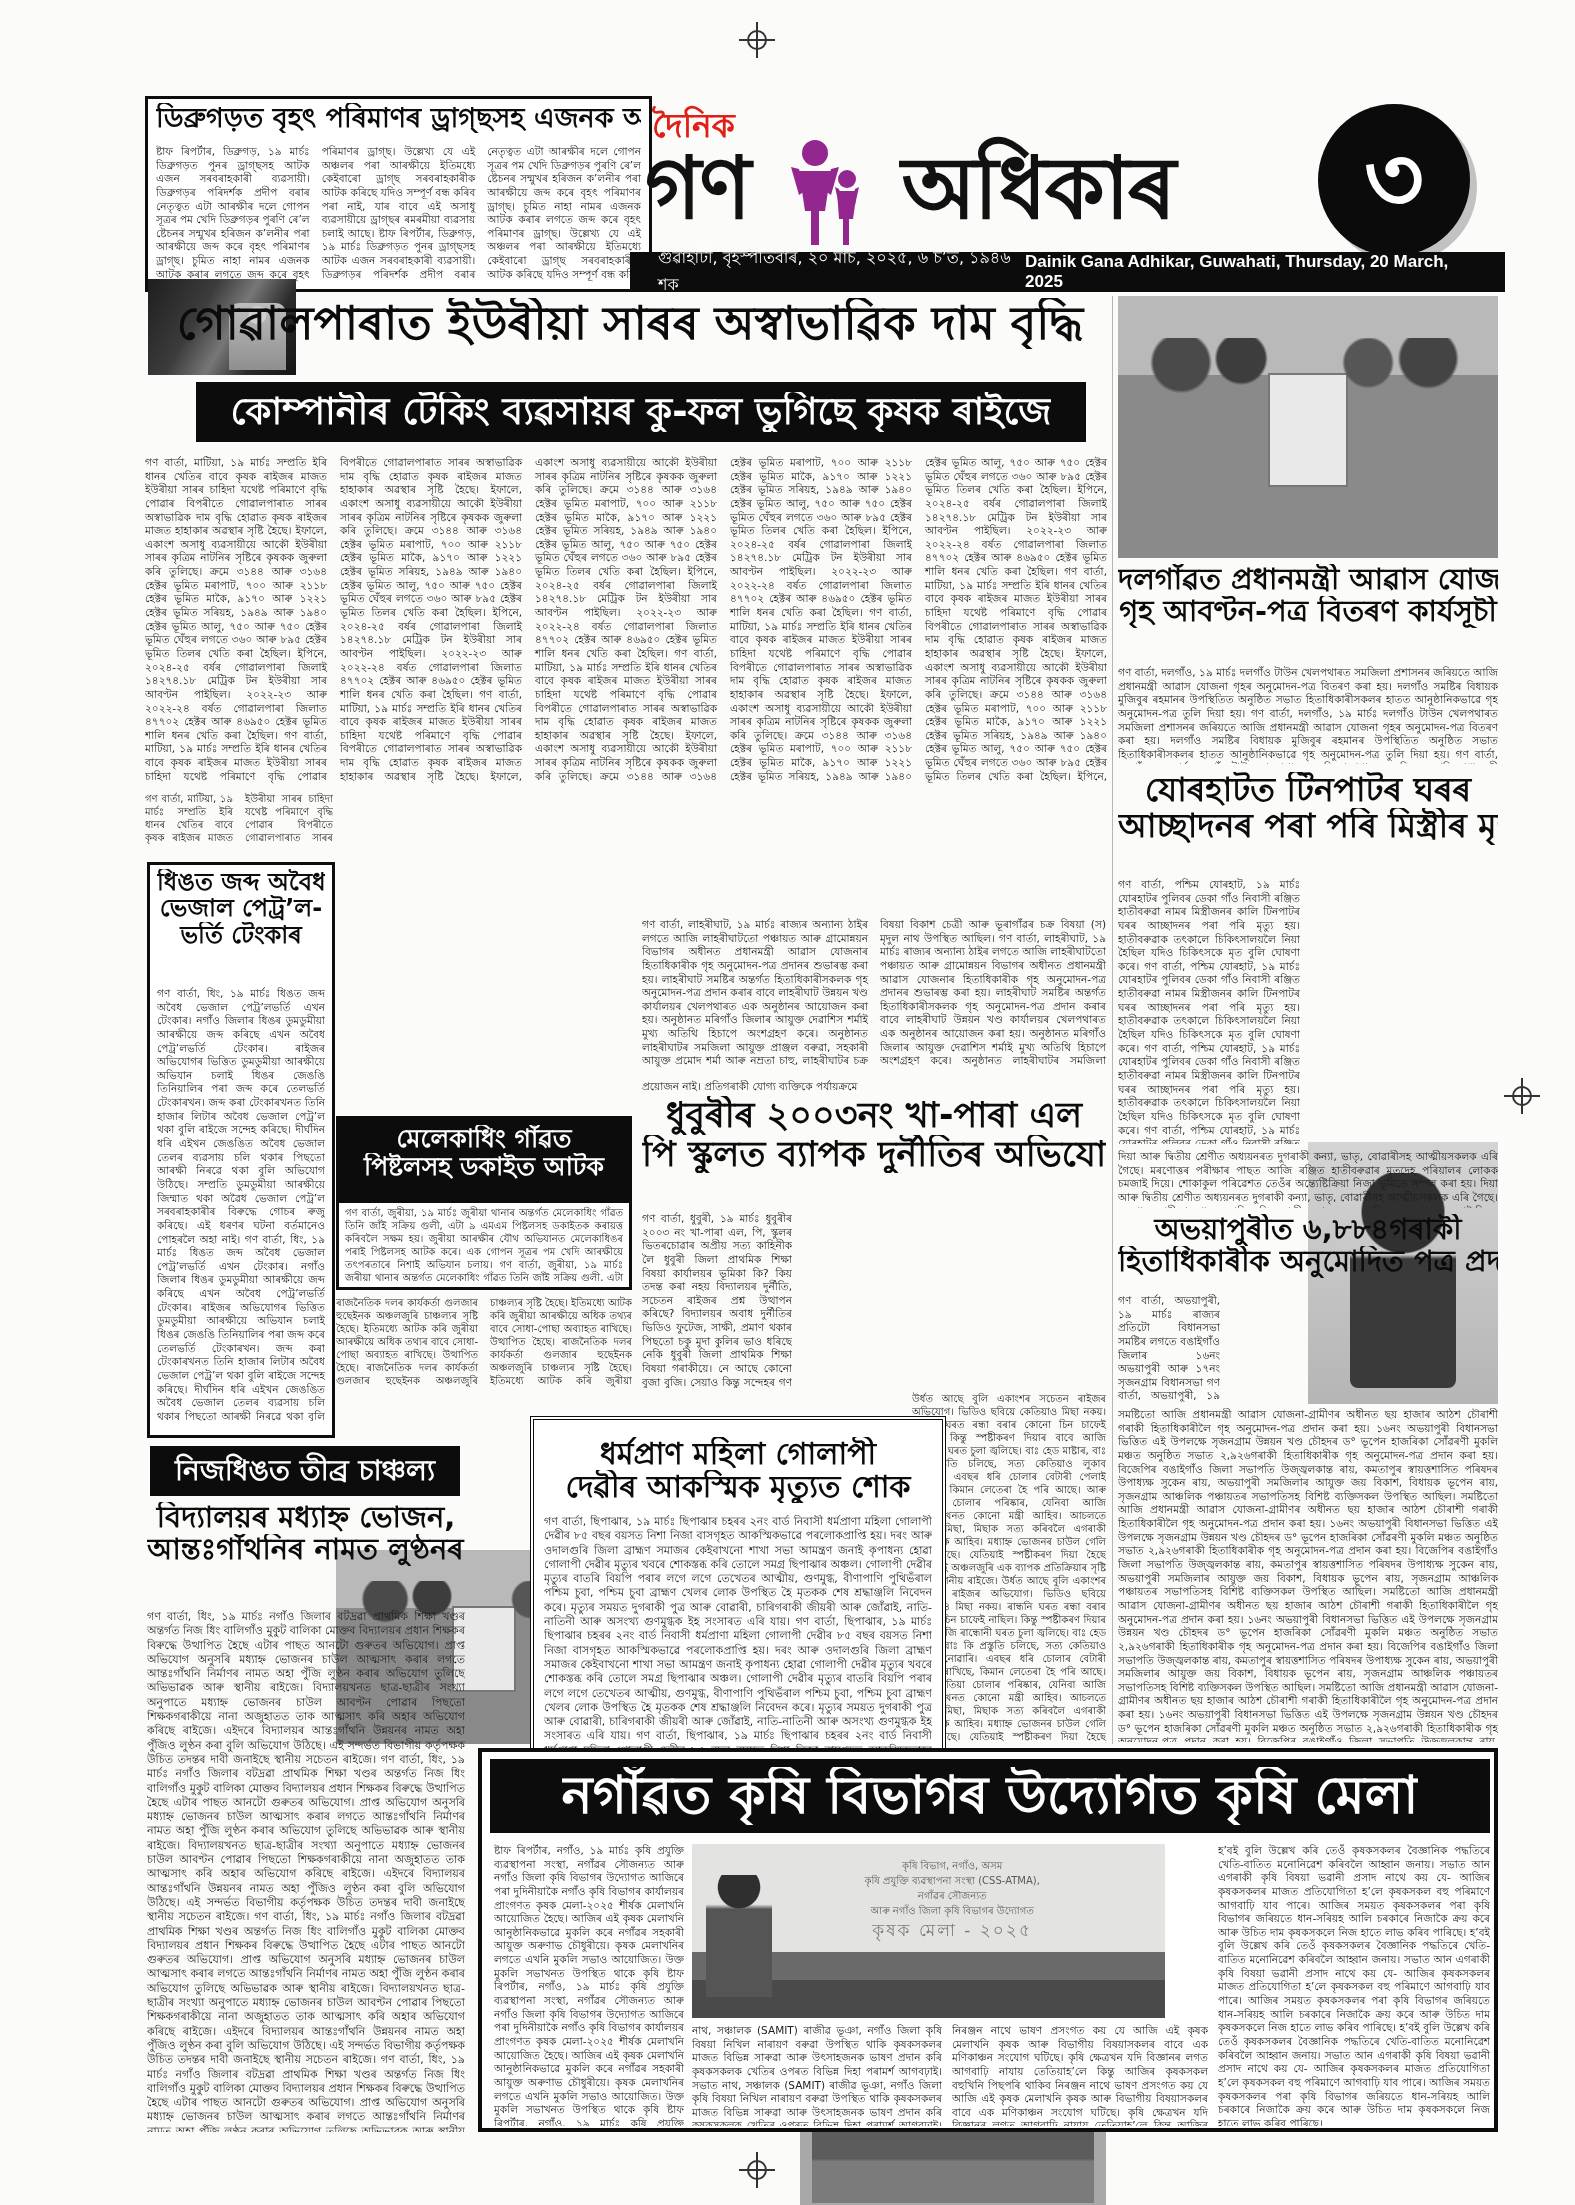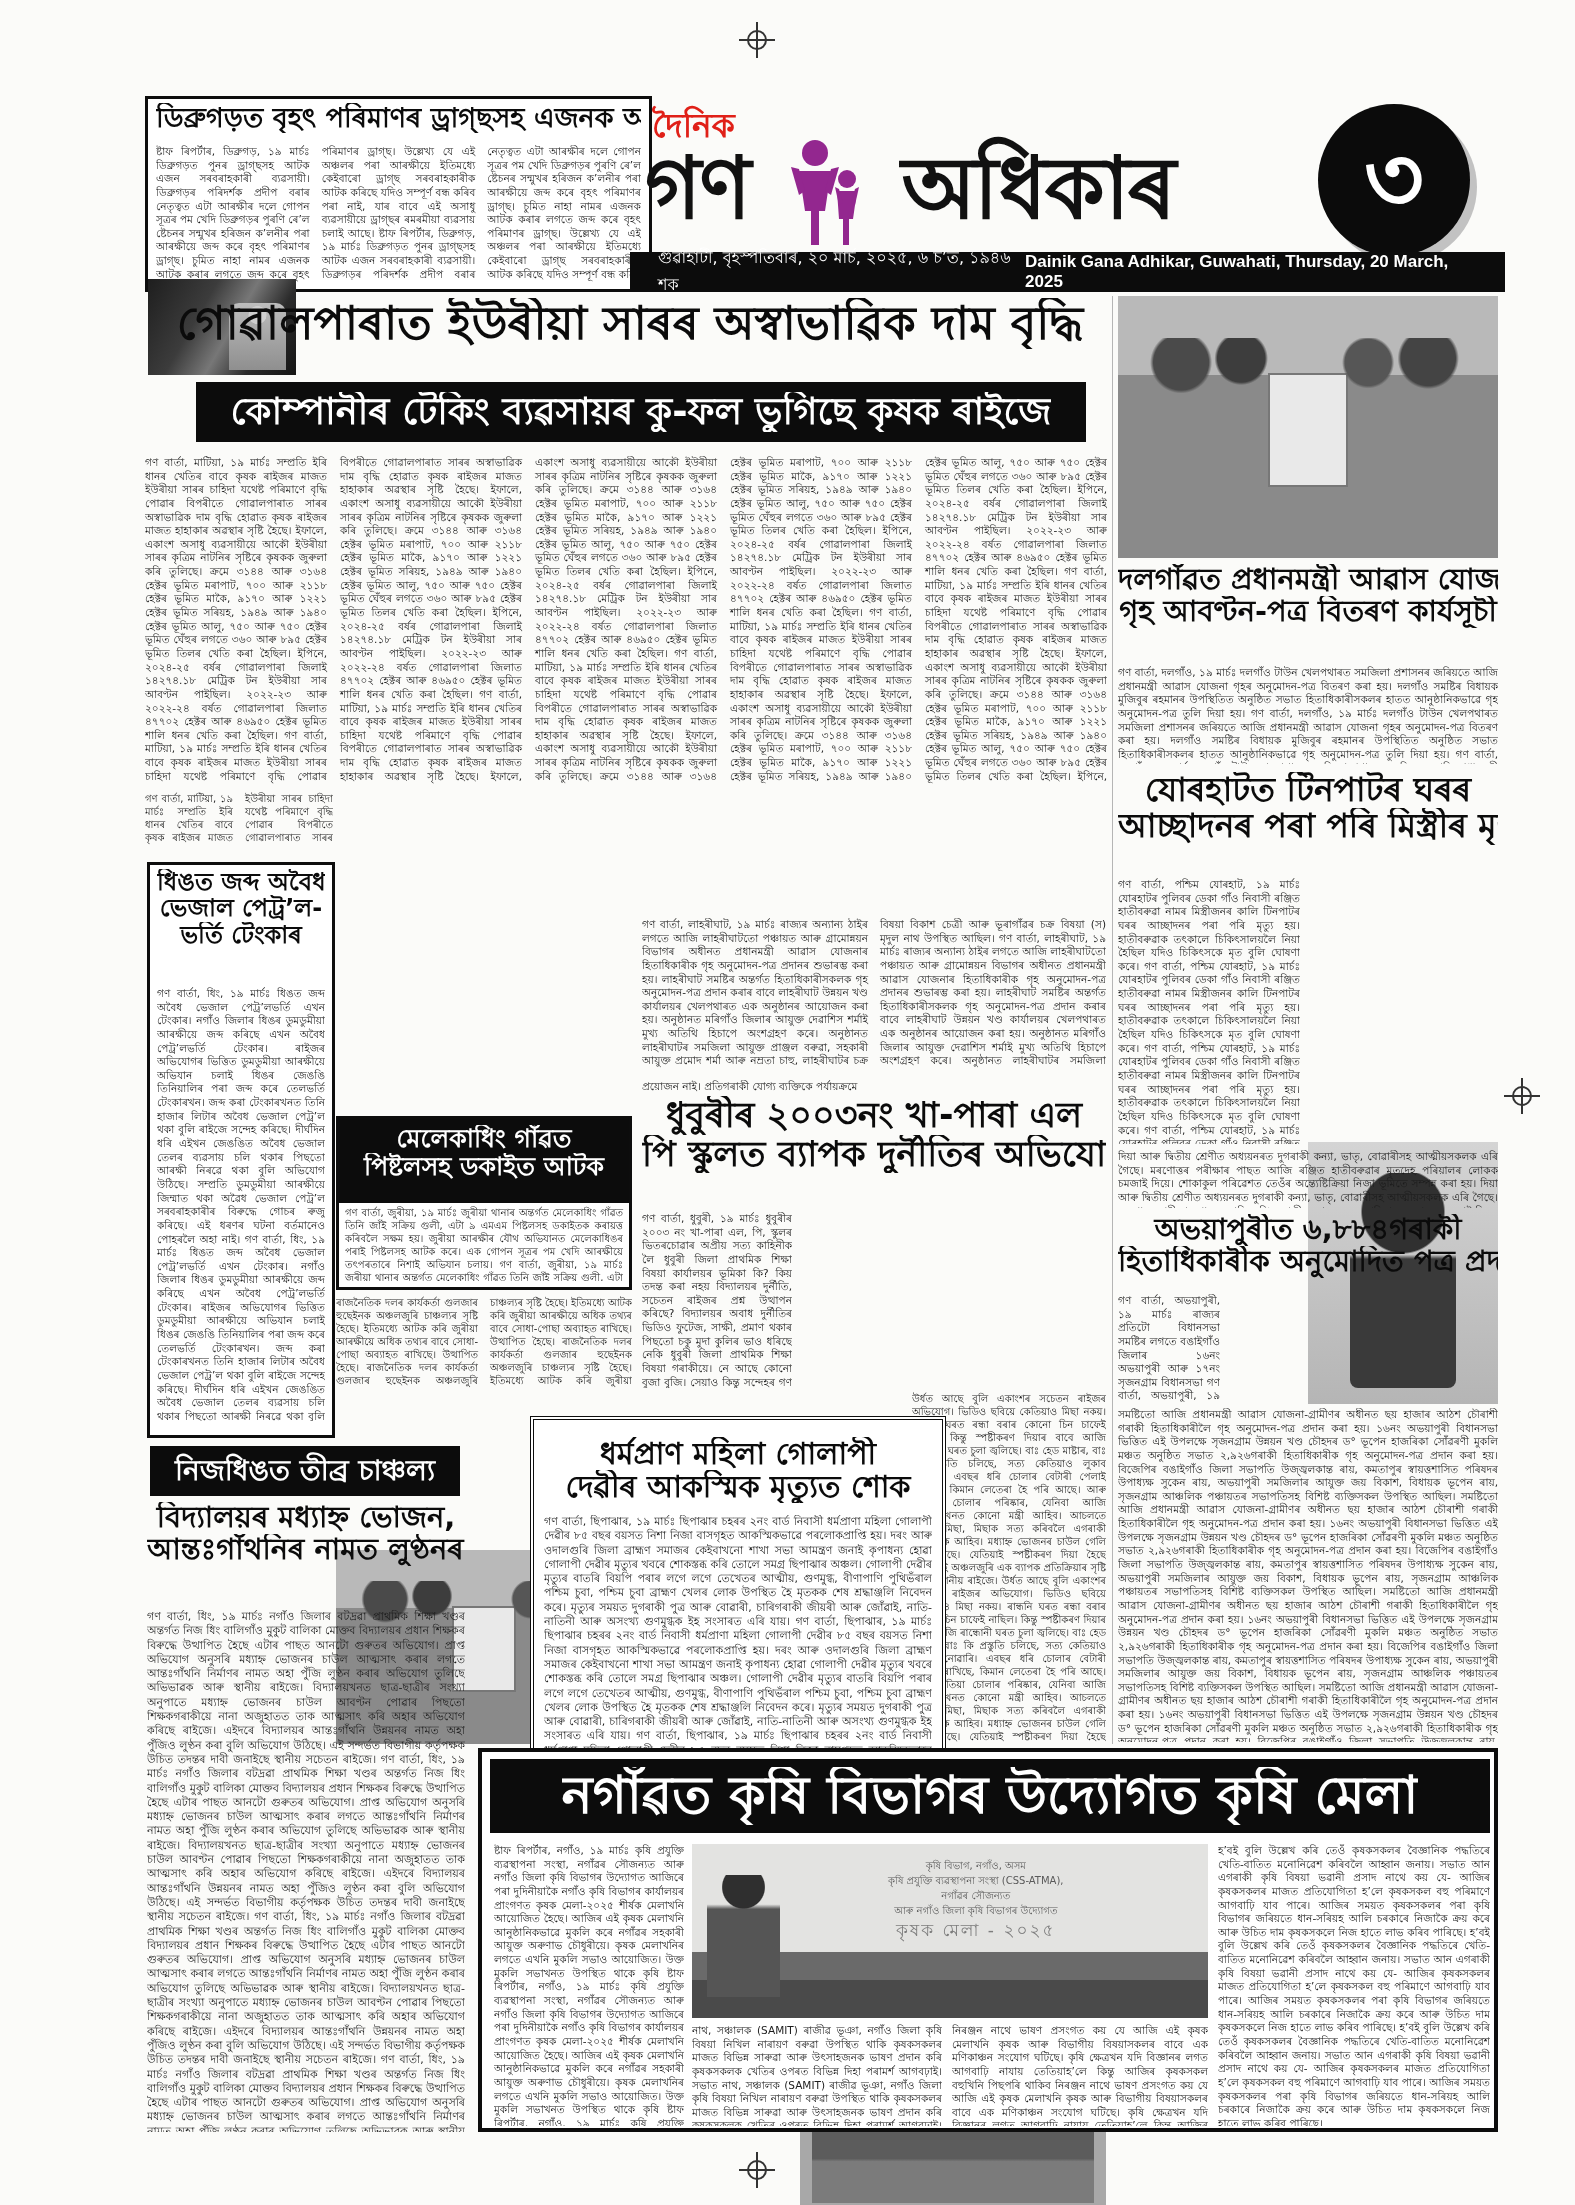--- a/index.html
+++ b/index.html
@@ -199,21 +199,21 @@
     <div class="ln">বিদ্যালয়ৰ মধ্যাহ্ন ভোজন,</div>
     <div class="ln">আন্তঃগাঁথনিৰ নামত লুণ্ঠনৰ অভিযোগ</div>
   </div>
   <div class="abs bodytext fill" style="left:147px;top:1610px;width:318px;height:522px;font-size:11px;" data-name="nijdhing-body">গণ বাৰ্তা, ধিং, ১৯ মাৰ্চঃ নগাঁও জিলাৰ বটদ্ৰৱা প্ৰাথমিক শিক্ষা খণ্ডৰ অন্তৰ্গত নিজ ধিং বালিগাঁও মুকুট বালিকা মোক্তব বিদ্যালয়ৰ প্ৰধান শিক্ষকৰ বিৰুদ্ধে উত্থাপিত হৈছে এটাৰ পাছত আনটো গুৰুতৰ অভিযোগ। প্ৰাপ্ত অভিযোগ অনুসৰি মধ্যাহ্ন ভোজনৰ চাউল আত্মসাৎ কৰাৰ লগতে আন্তঃগাঁথনি নিৰ্মাণৰ নামত অহা পুঁজি লুণ্ঠন কৰাৰ অভিযোগ তুলিছে অভিভাৱক আৰু স্থানীয় ৰাইজে। বিদ্যালয়খনত ছাত্ৰ-ছাত্ৰীৰ সংখ্যা অনুপাতে মধ্যাহ্ন ভোজনৰ চাউল আবণ্টন পোৱাৰ পিছতো শিক্ষকগৰাকীয়ে নানা অজুহাতত তাক আত্মসাৎ কৰি অহাৰ অভিযোগ কৰিছে ৰাইজে। এইদৰে বিদ্যালয়ৰ আন্তঃগাঁথনি উন্নয়নৰ নামত অহা পুঁজিও লুণ্ঠন কৰা বুলি অভিযোগ উঠিছে। এই সন্দৰ্ভত বিভাগীয় কৰ্তৃপক্ষক উচিত তদন্তৰ দাবী জনাইছে স্থানীয় সচেতন ৰাইজে। গণ বাৰ্তা, ধিং, ১৯ মাৰ্চঃ নগাঁও জিলাৰ বটদ্ৰৱা প্ৰাথমিক শিক্ষা খণ্ডৰ অন্তৰ্গত নিজ ধিং বালিগাঁও মুকুট বালিকা মোক্তব বিদ্যালয়ৰ প্ৰধান শিক্ষকৰ বিৰুদ্ধে উত্থাপিত হৈছে এটাৰ পাছত আনটো গুৰুতৰ অভিযোগ। প্ৰাপ্ত অভিযোগ অনুসৰি মধ্যাহ্ন ভোজনৰ চাউল আত্মসাৎ কৰাৰ লগতে আন্তঃগাঁথনি নিৰ্মাণৰ নামত অহা পুঁজি লুণ্ঠন কৰাৰ অভিযোগ তুলিছে অভিভাৱক আৰু স্থানীয় ৰাইজে। বিদ্যালয়খনত ছাত্ৰ-ছাত্ৰীৰ সংখ্যা অনুপাতে মধ্যাহ্ন ভোজনৰ চাউল আবণ্টন পোৱাৰ পিছতো শিক্ষকগৰাকীয়ে নানা অজুহাতত তাক আত্মসাৎ কৰি অহাৰ অভিযোগ কৰিছে ৰাইজে। এইদৰে বিদ্যালয়ৰ আন্তঃগাঁথনি উন্নয়নৰ নামত অহা পুঁজিও লুণ্ঠন কৰা বুলি অভিযোগ উঠিছে। এই সন্দৰ্ভত বিভাগীয় কৰ্তৃপক্ষক উচিত তদন্তৰ দাবী জনাইছে স্থানীয় সচেতন ৰাইজে। গণ বাৰ্তা, ধিং, ১৯ মাৰ্চঃ নগাঁও জিলাৰ বটদ্ৰৱা প্ৰাথমিক শিক্ষা খণ্ডৰ অন্তৰ্গত নিজ ধিং বালিগাঁও মুকুট বালিকা মোক্তব বিদ্যালয়ৰ প্ৰধান শিক্ষকৰ বিৰুদ্ধে উত্থাপিত হৈছে এটাৰ পাছত আনটো গুৰুতৰ অভিযোগ। প্ৰাপ্ত অভিযোগ অনুসৰি মধ্যাহ্ন ভোজনৰ চাউল আত্মসাৎ কৰাৰ লগতে আন্তঃগাঁথনি নিৰ্মাণৰ নামত অহা পুঁজি লুণ্ঠন কৰাৰ অভিযোগ তুলিছে অভিভাৱক আৰু স্থানীয় ৰাইজে। বিদ্যালয়খনত ছাত্ৰ-ছাত্ৰীৰ সংখ্যা অনুপাতে মধ্যাহ্ন ভোজনৰ চাউল আবণ্টন পোৱাৰ পিছতো শিক্ষকগৰাকীয়ে নানা অজুহাতত তাক আত্মসাৎ কৰি অহাৰ অভিযোগ কৰিছে ৰাইজে। এইদৰে বিদ্যালয়ৰ আন্তঃগাঁথনি উন্নয়নৰ নামত অহা পুঁজিও লুণ্ঠন কৰা বুলি অভিযোগ উঠিছে। এই সন্দৰ্ভত বিভাগীয় কৰ্তৃপক্ষক উচিত তদন্তৰ দাবী জনাইছে স্থানীয় সচেতন ৰাইজে। গণ বাৰ্তা, ধিং, ১৯ মাৰ্চঃ নগাঁও জিলাৰ বটদ্ৰৱা প্ৰাথমিক শিক্ষা খণ্ডৰ অন্তৰ্গত নিজ ধিং বালিগাঁও মুকুট বালিকা মোক্তব বিদ্যালয়ৰ প্ৰধান শিক্ষকৰ বিৰুদ্ধে উত্থাপিত হৈছে এটাৰ পাছত আনটো গুৰুতৰ অভিযোগ। প্ৰাপ্ত অভিযোগ অনুসৰি মধ্যাহ্ন ভোজনৰ চাউল আত্মসাৎ কৰাৰ লগতে আন্তঃগাঁথনি নিৰ্মাণৰ নামত অহা পুঁজি লুণ্ঠন কৰাৰ অভিযোগ তুলিছে অভিভাৱক আৰু স্থানীয় ৰাইজে। বিদ্যালয়খনত ছাত্ৰ-ছাত্ৰীৰ সংখ্যা অনুপাতে মধ্যাহ্ন ভোজনৰ চাউল আবণ্টন পোৱাৰ পিছতো শিক্ষকগৰাকীয়ে নানা অজুহাতত তাক আত্মসাৎ কৰি অহাৰ অভিযোগ কৰিছে ৰাইজে। এইদৰে বিদ্যালয়ৰ আন্তঃগাঁথনি উন্নয়নৰ নামত অহা পুঁজিও লুণ্ঠন কৰা বুলি অভিযোগ উঠিছে। এই সন্দৰ্ভত বিভাগীয় কৰ্তৃপক্ষক উচিত তদন্তৰ দাবী জনাইছে স্থানীয় সচেতন ৰাইজে।</div>
 
   <div class="abs" style="left:478px;top:1748px;width:1020px;height:384px;border:4px solid #0d0d0d;background:#fff;" data-name="article-krishi-mela">
     <div class="rev hl" style="position:absolute;left:8px;top:7px;width:1000px;height:74px;font-size:52px;display:flex;align-items:center;justify-content:center;" data-name="mela-headline">
       <div class="ln">নগাঁৱত কৃষি বিভাগৰ উদ্যোগত কৃষি মেলা</div>
     </div>
     <div class="bodytext fill" style="position:absolute;left:12px;top:92px;width:190px;height:282px;" data-name="mela-body">ষ্টাফ ৰিপৰ্টাৰ, নগাঁও, ১৯ মাৰ্চঃ কৃষি প্ৰযুক্তি ব্যৱস্থাপনা সংস্থা, নগাঁৱৰ সৌজন্যত আৰু নগাঁও জিলা কৃষি বিভাগৰ উদ্যোগত আজিৰে পৰা দুদিনীয়াকৈ নগাঁও কৃষি বিভাগৰ কাৰ্যালয়ৰ প্ৰাংগণত কৃষক মেলা-২০২৫ শীৰ্ষক মেলাখনি আয়োজিত হৈছে। আজিৰ এই কৃষক মেলাখনি আনুষ্ঠানিকভাৱে মুকলি কৰে নগাঁৱৰ সহকাৰী আয়ুক্ত অৰুণাভ চৌধুৰীয়ে। কৃষক মেলাখনিৰ লগতে এখনি মুকলি সভাও আয়োজিত। উক্ত মুকলি সভাখনত উপস্থিত থাকে কৃষি ষ্টাফ ৰিপৰ্টাৰ, নগাঁও, ১৯ মাৰ্চঃ কৃষি প্ৰযুক্তি ব্যৱস্থাপনা সংস্থা, নগাঁৱৰ সৌজন্যত আৰু নগাঁও জিলা কৃষি বিভাগৰ উদ্যোগত আজিৰে পৰা দুদিনীয়াকৈ নগাঁও কৃষি বিভাগৰ কাৰ্যালয়ৰ প্ৰাংগণত কৃষক মেলা-২০২৫ শীৰ্ষক মেলাখনি আয়োজিত হৈছে। আজিৰ এই কৃষক মেলাখনি আনুষ্ঠানিকভাৱে মুকলি কৰে নগাঁৱৰ সহকাৰী আয়ুক্ত অৰুণাভ চৌধুৰীয়ে। কৃষক মেলাখনিৰ লগতে এখনি মুকলি সভাও আয়োজিত। উক্ত মুকলি সভাখনত উপস্থিত থাকে কৃষি ষ্টাফ ৰিপৰ্টাৰ, নগাঁও, ১৯ মাৰ্চঃ কৃষি প্ৰযুক্তি ব্যৱস্থাপনা সংস্থা, নগাঁৱৰ সৌজন্যত আৰু নগাঁও জিলা কৃষি বিভাগৰ উদ্যোগত আজিৰে পৰা দুদিনীয়াকৈ নগাঁও কৃষি বিভাগৰ কাৰ্যালয়ৰ প্ৰাংগণত কৃষক মেলা-২০২৫ শীৰ্ষক মেলাখনি আয়োজিত হৈছে। আজিৰ এই কৃষক মেলাখনি আনুষ্ঠানিকভাৱে মুকলি কৰে নগাঁৱৰ সহকাৰী আয়ুক্ত অৰুণাভ চৌধুৰীয়ে। কৃষক মেলাখনিৰ লগতে এখনি মুকলি সভাও আয়োজিত। উক্ত মুকলি সভাখনত উপস্থিত থাকে কৃষি</div>
-    <div class="photo ph-stage" style="position:absolute;left:210px;top:92px;width:516px;height:174px;" data-name="photo-krishak-mela-stage">
+    <div class="photo ph-stage" style="position:absolute;left:210px;top:92px;width:473px;height:174px;" data-name="photo-krishak-mela-stage">
       <div class="banner-lines" data-name="stage-banner-text">
         <div>কৃষি বিভাগ, নগাঁও, অসম</div>
         <div>কৃষি প্ৰযুক্তি ব্যৱস্থাপনা সংস্থা (CSS-ATMA),</div>
         <div>নগাঁৱৰ সৌজন্যত</div>
         <div>আৰু নগাঁও জিলা কৃষি বিভাগৰ উদ্যোগত</div>
         <div class="big">কৃষক মেলা - ২০২৫</div>
       </div>
     </div>
     <div class="bodytext fill" style="position:absolute;left:210px;top:272px;width:250px;height:102px;" data-name="mela-col2">নাথ, সঞ্চালক (SAMIT) ৰাজীৱ ভূঞা, নগাঁও জিলা কৃষি বিষয়া নিখিল নাৰায়ণ বৰুৱা উপস্থিত থাকি কৃষকসকলৰ মাজত বিভিন্ন সাৰুৱা আৰু উৎসাহজনক ভাষণ প্ৰদান কৰি কৃষকসকলক খেতিৰ ওপৰত বিভিন্ন দিহা পৰামৰ্শ আগবঢ়াই। সভাত নাথ, সঞ্চালক (SAMIT) ৰাজীৱ ভূঞা, নগাঁও জিলা কৃষি বিষয়া নিখিল নাৰায়ণ বৰুৱা উপস্থিত থাকি কৃষকসকলৰ মাজত বিভিন্ন সাৰুৱা আৰু উৎসাহজনক ভাষণ প্ৰদান কৰি কৃষকসকলক খেতিৰ ওপৰত বিভিন্ন দিহা পৰামৰ্শ আগবঢ়াই। সভাত</div>
     <div class="bodytext fill" style="position:absolute;left:470px;top:272px;width:256px;height:102px;" data-name="mela-col3">নিৰঞ্জন নাথে ভাষণ প্ৰসংগত কয় যে আজি এই কৃষক মেলাখনি কৃষক আৰু বিভাগীয় বিষয়াসকলৰ বাবে এক মণিকাঞ্চন সংযোগ ঘটিছে। কৃষি ক্ষেত্ৰখন যদি বিজ্ঞানৰ লগত আগবাঢ়ি নাযায় তেতিয়াহ’লে কিন্তু আজিৰ কৃষকসকল বহুখিনি পিছপৰি থাকিব নিৰঞ্জন নাথে ভাষণ প্ৰসংগত কয় যে আজি এই কৃষক মেলাখনি কৃষক আৰু বিভাগীয় বিষয়াসকলৰ বাবে এক মণিকাঞ্চন সংযোগ ঘটিছে। কৃষি ক্ষেত্ৰখন যদি বিজ্ঞানৰ লগত আগবাঢ়ি নাযায় তেতিয়াহ’লে কিন্তু আজিৰ কৃষকসকল বহুখিনি পিছপৰি থাকিব</div>

